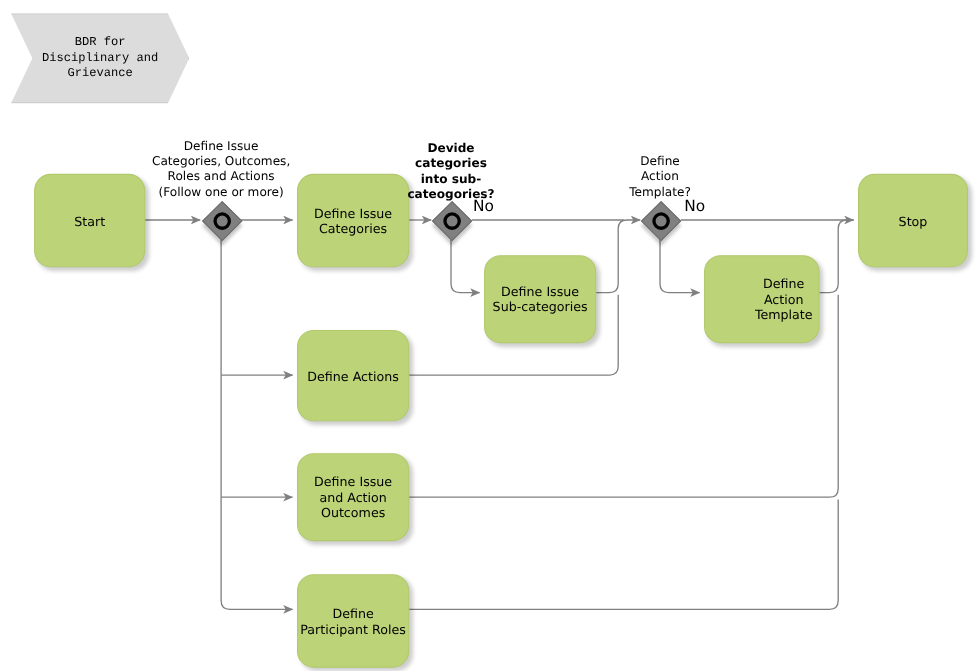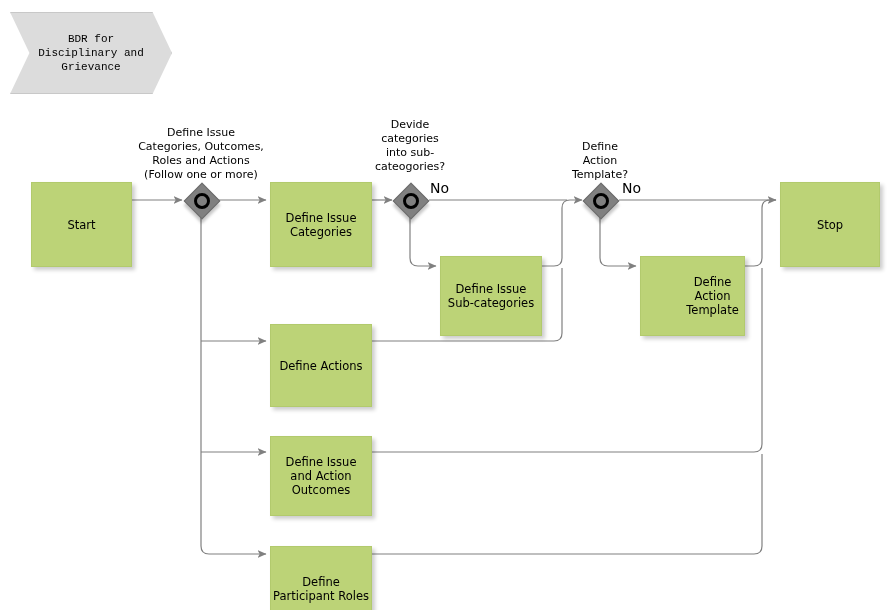--- a/index.html
+++ b/index.html
@@ -47,27 +47,26 @@
   
   .task {
     position: absolute;
     display: flex;
     align-items: center;
     justify-content: center;
     text-align: center;
     box-sizing: border-box;
     background: #bcd377;
     border: 1px solid #b2ca6d;
-    border-radius: 0;
+    border-radius: 15px;
     color: #000000;
     font-size: 11.5px;
     line-height: 14px;
     white-space: pre-line;
     box-shadow: 3px 3px 4px rgba(0,0,0,0.20);
-    margin-top: 24px;
   }
 
   
   .gateway {
     position: absolute;
     width: 32px;
     height: 32px;
   }
   .gateway .diamond {
     position: absolute;
@@ -208,21 +207,21 @@
   <div class="gateway" style="left:584px; top:184px;">
     <div class="diamond"></div>
     <div class="ring"></div>
   </div>
 
   <div class="label" style="left:110px; top:126px; width:182px;">Define Issue
 Categories, Outcomes,
 Roles and Actions
 (Follow one or more)</div>
 
-  <div class="label" style="left:355px; top:118px; width:110px;">Devide
+  <div class="label" style="left:355px; top:128px; width:110px;font-weight:bold;">Devide
 categories
 into sub-
 cateogories?</div>
 
   <div class="label" style="left:545px; top:140px; width:110px;">Define
 Action
 Template?</div>
 
   <div class="label flow" style="left:430px; top:182px; width:40px; text-align:left;">No</div>
 

